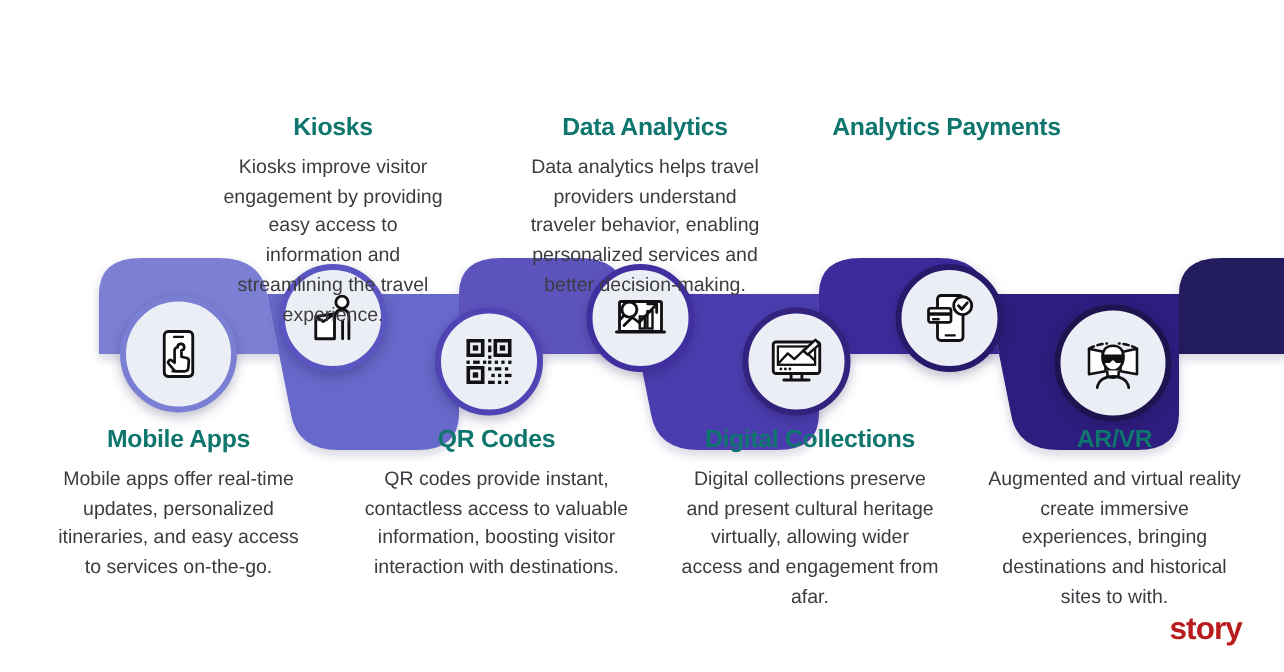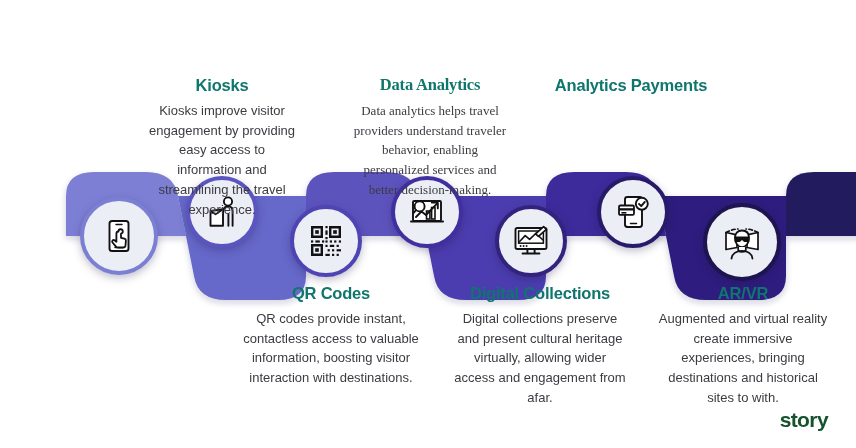--- a/index.html
+++ b/index.html
@@ -56,21 +56,21 @@
   }
   .icon-badge svg {
     display: block;
   }
   .logo {
     position: absolute;
     right: 28px;
     bottom: 18px;
     font-size: 21px;
     font-weight: bold;
-    color: #14532d;
+    color: #b91c1c;
     letter-spacing: -0.6px;
     line-height: 1;
   }
 </style>
 </head>
 <body>
 
 <div id="infographic">
 
   <svg class="wave-layer" viewBox="0 0 856 448" width="856" height="448" xmlns="http://www.w3.org/2000/svg">
@@ -203,29 +203,33 @@
       <path d="M18.2,27 L18.2,29.4 c0,1.6 1.6,2.4 3.8,2.4 c2.2,0 3.8,-0.8 3.8,-2.4 L25.8,27" fill="#fff" stroke="#111114" stroke-width="1.7" stroke-linejoin="round"></path>
       <path d="M11.5,38.5 c0.8,-5 5.2,-7.6 10.5,-7.6 c5.3,0 9.7,2.6 10.5,7.6" fill="none" stroke="#111114" stroke-width="1.8" stroke-linecap="round"></path>
     </svg>
   </div>
 
   <div class="text-block" style="left:146px; top:76px; width:152px;">
     <p class="block-title">Kiosks</p>
     <p class="block-desc">Kiosks improve visitor engagement by providing easy access to information and streamlining the travel experience.</p>
   </div>
 
-  <div class="text-block" style="left:350px; top:76px; width:160px;font-family:Liberation Serif, serif;">
+  <div class="text-block" style="left:350px; top:76px; width:160px;">
     <p class="block-title">Data Analytics</p>
     <p class="block-desc">Data analytics helps travel providers understand traveler behavior, enabling personalized services and better decision-making.</p>
   </div>
 
   <div class="text-block" style="left:545px; top:76px; width:172px;">
     <p class="block-title">Analytics Payments</p>
   </div>
 
+  <div class="text-block" style="left:35px; top:284px; width:168px;">
+    <p class="block-title">Mobile Apps</p>
+    <p class="block-desc">Mobile apps offer real-time updates, personalized itineraries, and easy access to services on-the-go.</p>
+  </div>
 
   <div class="text-block" style="left:243px; top:284px; width:176px;">
     <p class="block-title">QR Codes</p>
     <p class="block-desc">QR codes provide instant, contactless access to valuable information, boosting visitor interaction with destinations.</p>
   </div>
 
   <div class="text-block" style="left:452px; top:284px; width:176px;">
     <p class="block-title">Digital Collections</p>
     <p class="block-desc">Digital collections preserve and present cultural heritage virtually, allowing wider access and engagement from afar.</p>
   </div>

